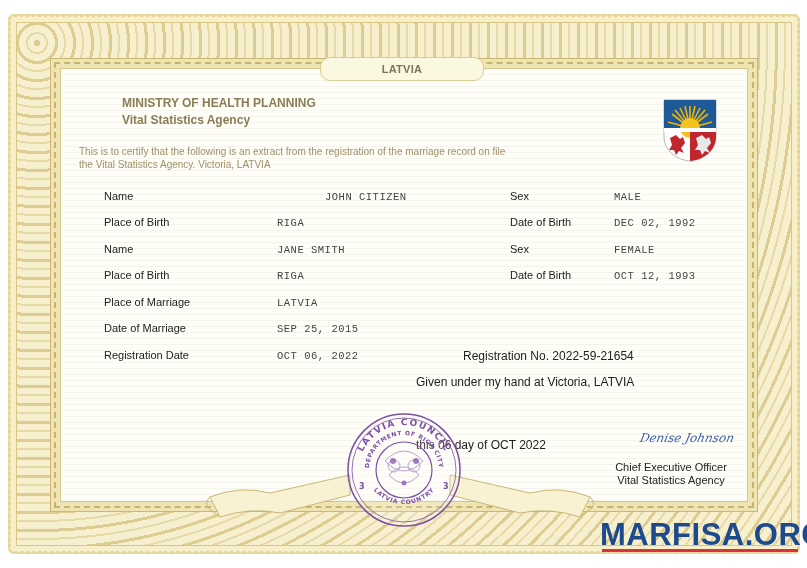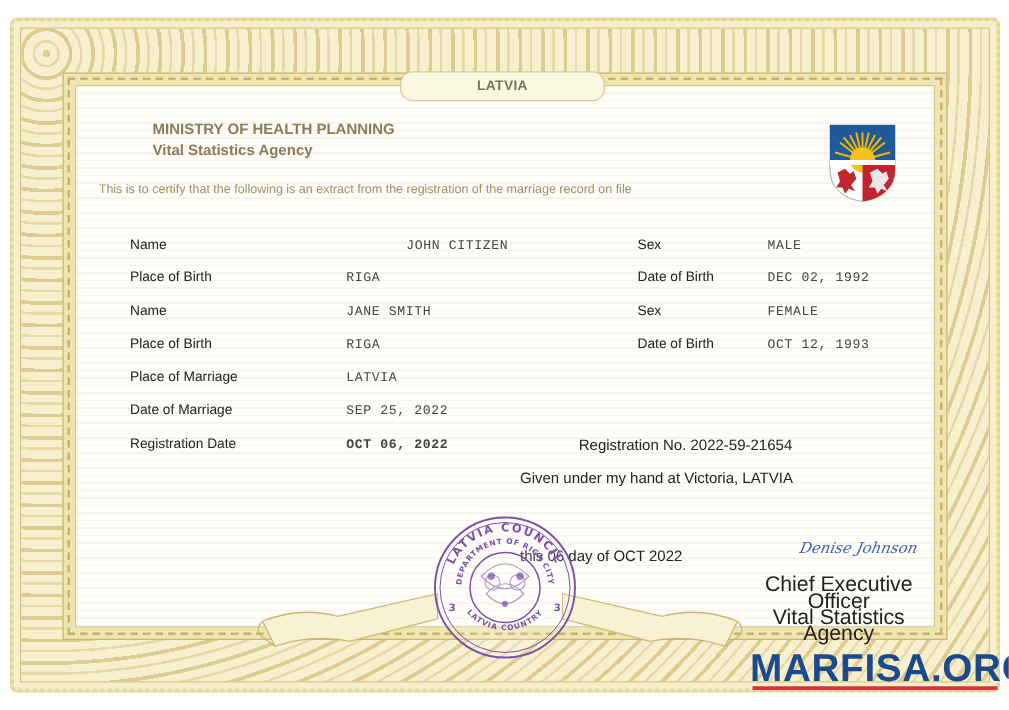--- a/index.html
+++ b/index.html
@@ -18,21 +18,21 @@
            background-image: repeating-linear-gradient(0deg, rgba(230,228,215,0.35) 0 1px, transparent 1px 6px); }
   .tab { position:absolute; left:320px; top:57px; width:164px; height:24px; background:#fbf8e2; border:1px solid #d8cb94; border-radius:10px;
          box-sizing:border-box; text-align:center; font-size:11px; font-weight:bold; color:#7a7556; line-height:22px; letter-spacing:0.3px; }
   .ministry { position:absolute; left:79px; top:95px; font-size:12px; font-weight:bold; color:#8a7c55; line-height:17px;margin-left:43px; }
   .intro { position:absolute; left:79px; top:145px; width:500px; font-size:10px; color:#9e9068; line-height:13px; }
   .crest { position:absolute; left:662px; top:98px; width:56px; height:64px; }
   .field-label { position:absolute; font-size:11px; color:#222; }
   .field-value { position:absolute; font-family:"Liberation Mono", monospace; font-size:10.5px; color:#444; letter-spacing:0.5px; }
   .line-text { position:absolute; font-size:12px; color:#222; }
   .signature { position:absolute; left:640px; top:431px; font-family:"DejaVu Serif", serif; font-style:italic; font-size:12px; color:#3d5fa6; transform:skewX(-12deg); }
-  .sig-title { position:absolute; left:611px; top:461px; width:120px; font-size:17px; color:#222; line-height:13px; text-align:center; }
+  .sig-title { position:absolute; left:611px; top:461px; width:120px; font-size:11px; color:#222; line-height:13px; text-align:center; }
   .seal { position:absolute; left:345px; top:411px; width:118px; height:118px; }
   .ribbon { position:absolute; left:200px; top:455px; width:400px; height:70px; }
   .watermark { position:absolute; left:600px; top:518px; font-size:31px; font-weight:bold; color:#1d4a8c; letter-spacing:0.5px; line-height:34px; }
   .watermark-line { position:absolute; left:602px; top:549px; width:196px; height:3px; background:#d9323c; }
 </style>
 </head>
 <body>
 
 <div class="cert"></div>
 <div class="scallop"></div>
@@ -42,20 +42,21 @@
 
 <div class="tab">LATVIA</div>
 
 <div class="ministry">
   <div>MINISTRY OF HEALTH PLANNING</div>
   <div>Vital Statistics Agency</div>
 </div>
 
 <div class="intro">
   <div>This is to certify that the following is an extract from the registration of the marriage record on file</div>
+  <div>the Vital Statistics Agency. Victoria, LATVIA</div>
 </div>
 
 <svg class="crest" viewBox="0 0 56 64">
   <path d="M2 2 H54 V38 C54 54 40 62 28 63 C16 62 2 54 2 38 Z" fill="#ffffff" stroke="#888" stroke-width="0.6"></path>
   <path d="M2 2 H54 V30 H2 Z" fill="#1f5a98"></path>
   <g stroke="#f2b400" stroke-width="1.6">
     <line x1="28" y1="30" x2="28" y2="8"></line>
       <line x1="28" y1="30" x2="18" y2="10"></line>
       <line x1="28" y1="30" x2="38" y2="10"></line>
     <line x1="28" y1="30" x2="10" y2="16"></line>
@@ -78,23 +79,23 @@
 <div class="field-value" style="left:277px; top:191px;margin-left:48px;">JOHN CITIZEN</div>
 <div class="field-label" style="left:104px; top:216px;">Place of Birth</div>
 <div class="field-value" style="left:277px; top:217px;">RIGA</div>
 <div class="field-label" style="left:104px; top:243px;">Name</div>
 <div class="field-value" style="left:277px; top:244px;">JANE SMITH</div>
 <div class="field-label" style="left:104px; top:269px;">Place of Birth</div>
 <div class="field-value" style="left:277px; top:270px;">RIGA</div>
 <div class="field-label" style="left:104px; top:296px;">Place of Marriage</div>
 <div class="field-value" style="left:277px; top:297px;">LATVIA</div>
 <div class="field-label" style="left:104px; top:322px;">Date of Marriage</div>
-<div class="field-value" style="left:277px; top:323px;">SEP 25, 2022</div>
+<div class="field-value" style="left:277px; top:323px;">SEP 25, 2015</div>
 <div class="field-label" style="left:104px; top:349px;">Registration Date</div>
-<div class="field-value" style="left:277px; top:350px;font-weight:bold;">OCT 06, 2022</div>
+<div class="field-value" style="left:277px; top:350px;">OCT 06, 2022</div>
 
 <div class="field-label" style="left:510px; top:190px;">Sex</div>
 <div class="field-value" style="left:614px; top:191px;">MALE</div>
 <div class="field-label" style="left:510px; top:216px;">Date of Birth</div>
 <div class="field-value" style="left:614px; top:217px;">DEC 02, 1992</div>
 <div class="field-label" style="left:510px; top:243px;">Sex</div>
 <div class="field-value" style="left:614px; top:244px;">FEMALE</div>
 <div class="field-label" style="left:510px; top:269px;">Date of Birth</div>
 <div class="field-value" style="left:614px; top:270px;">OCT 12, 1993</div>
 

